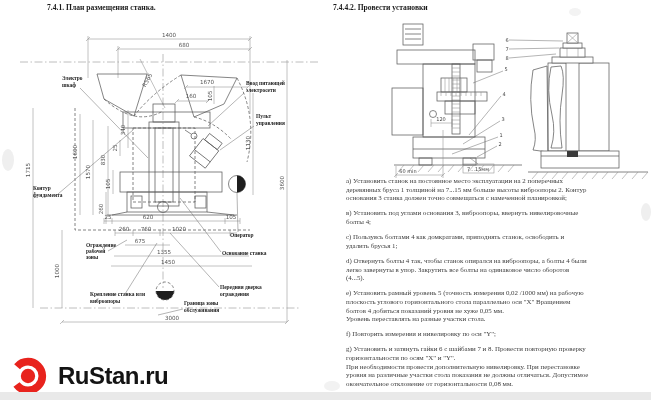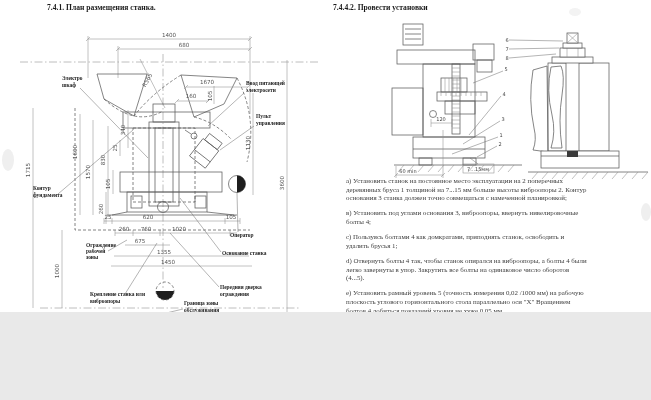--- a/index.html
+++ b/index.html
@@ -1,16 +1,16 @@
 <!DOCTYPE html>
 <html><head>
 <meta charset="utf-8">
 <style>
   html,body{margin:0;padding:0;background:#e9e9e9;}
-  .page{position:relative;width:651px;height:312px;background:#fff;overflow:hidden;
+  .page{position:relative;width:651px;height:392px;background:#fff;overflow:hidden;
         font-family:"Liberation Serif",serif;}
   .sec-title{position:absolute;font-size:7.6px;font-weight:bold;color:#1b1b1b;white-space:nowrap;}
   #title-plan{left:47px;top:3px;}
   #title-install{left:333px;top:3px;}
   .para-col{position:absolute;left:346px;top:177px;width:302px;}
   .para-col p{margin:0 0 6.5px 0;font-size:6.9px;line-height:1.25;color:#3e3e3e;
               white-space:pre-line;}
   .logo{position:absolute;left:7px;top:355px;display:flex;align-items:center;gap:9px;}
   .logo-text{font-family:"Liberation Sans",sans-serif;font-weight:bold;font-size:24px;
              color:#141414;letter-spacing:-0.5px;}
@@ -286,14 +286,21 @@
 болтов 4 добиться показаний уровня не хуже 0,05 мм.
 Уровень переставлять на разные участки стола.</p>
     <p>f) Повторить измерения и нивелировку по оси "Y";</p>
     <p>g) Установить и затянуть гайки 6 с шайбами 7 и 8. Провести повторную проверку
 горизонтальности по осям "X" и "Y".
 При необходимости провести дополнительную нивелировку. При перестановке
 уровня на различные участки стола показания не должны отличаться. Допустимое
 окончательное отклонение от горизонтальности 0,08 мм.</p>
   </div>
 
+  <div class="logo">
+    <svg width="42" height="42" viewBox="0 0 44 44">
+      <circle cx="22" cy="22" r="15" fill="none" stroke="#e8231d" stroke-width="8" stroke-dasharray="74.2 20" stroke-dashoffset="36.9"></circle>
+      <circle cx="22" cy="22" r="7.5" fill="#e8231d"></circle>
+    </svg>
+    <div class="logo-text">RuStan.ru</div>
+  </div>
 
 </div>
 
 </body></html>

